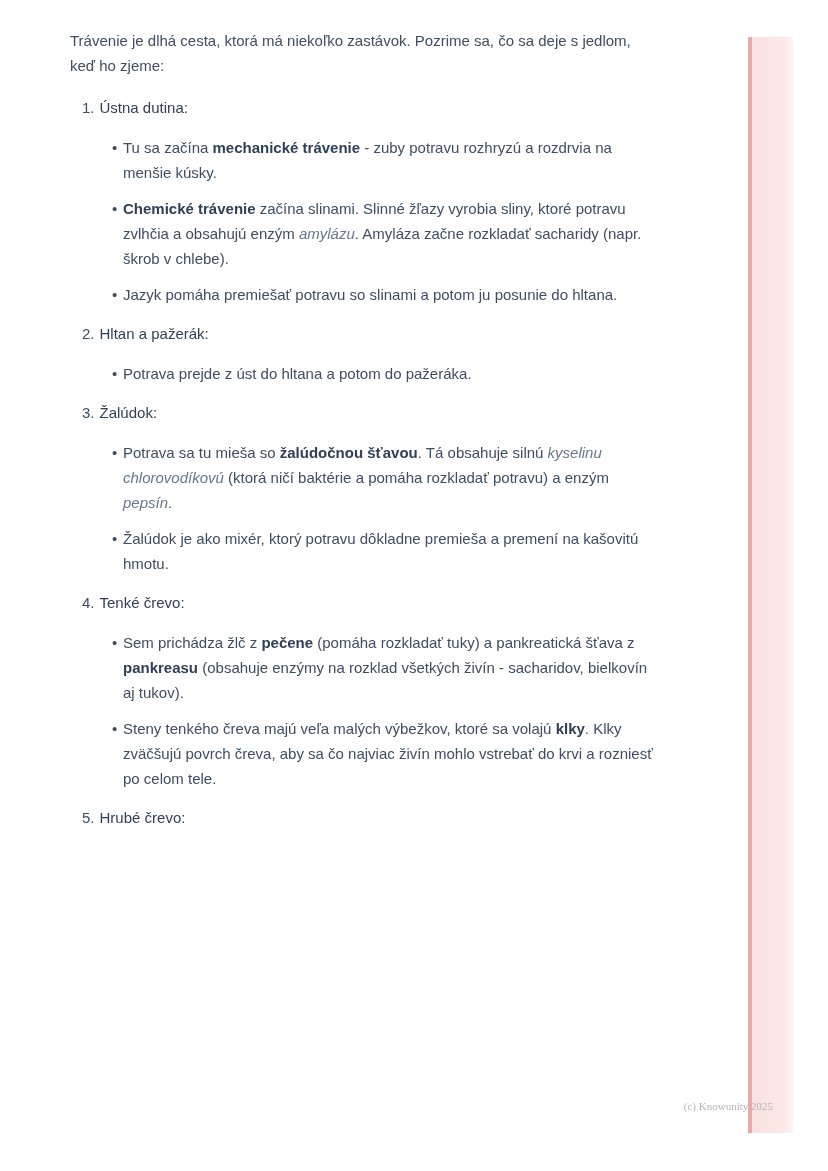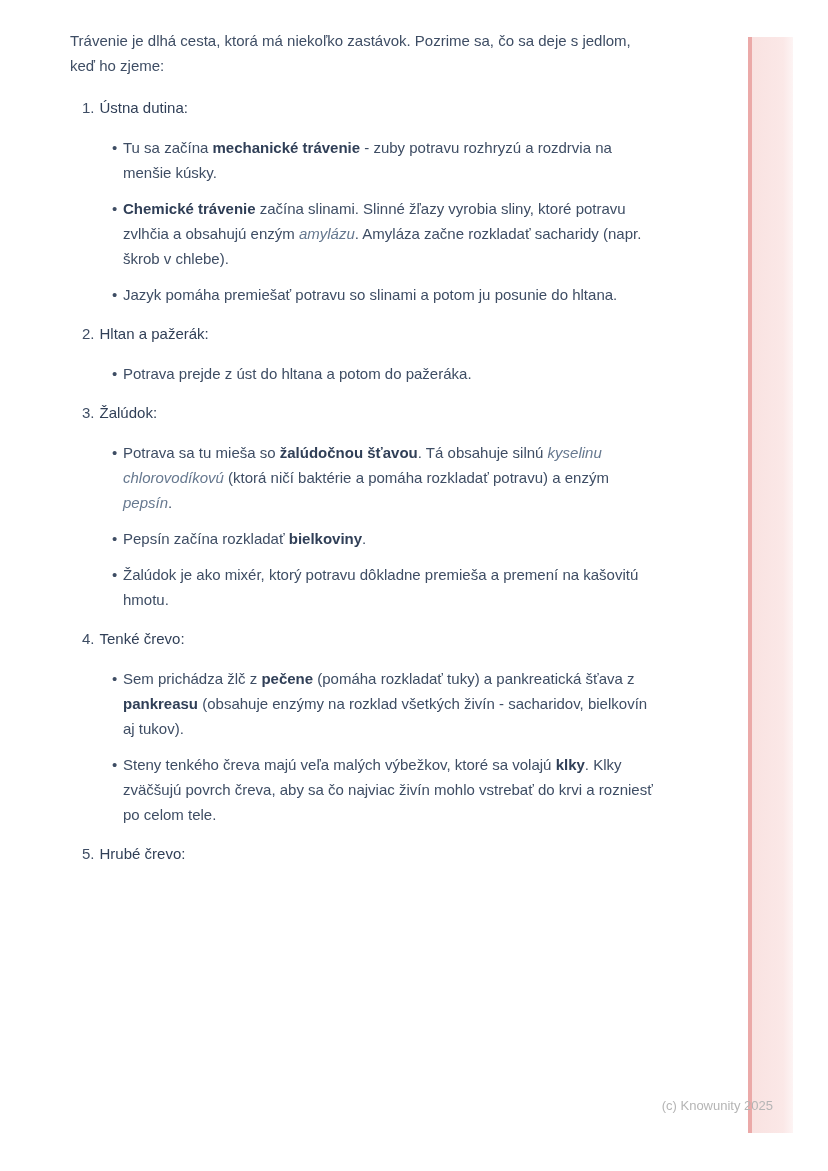--- a/index.html
+++ b/index.html
@@ -52,24 +52,25 @@
       var(--stripe-edge, #eba9a8) 4px,
       #f9e2e1 4px,
       #fbe8e7 78%,
       #fdf4f4 100%
     );
   }
   .footer {
     position: absolute;
     top: 1099px;
     right: 55px;
-    font-size: 13px;
+    font-size: 11px;
     line-height: 14px;
     color: var(--footer-color, #b5b5b5);
     z-index: 2;
+    font-family: Liberation Serif, serif;
   }
 </style>
 </head>
 <body>
 
 <div class="content">
   <p class="intro">Trávenie je dlhá cesta, ktorá má niekoľko zastávok. Pozrime sa, čo sa deje s jedlom, keď ho zjeme:</p>
   <ol class="sections" id="sections">
       <li class="section">
         <div class="section-heading"><span class="section-number">1.</span><span class="section-title">Ústna dutina:</span></div>
@@ -82,21 +83,20 @@
       <li class="section">
         <div class="section-heading"><span class="section-number">2.</span><span class="section-title">Hltan a pažerák:</span></div>
         <ul class="bullets">
           <li class="bullet"><span class="run-r">Potrava prejde z úst do hltana a potom do pažeráka.</span></li>
         </ul>
       </li>
       <li class="section">
         <div class="section-heading"><span class="section-number">3.</span><span class="section-title">Žalúdok:</span></div>
         <ul class="bullets">
           <li class="bullet"><span class="run-r">Potrava sa tu mieša so </span><span class="run-b">žalúdočnou šťavou</span><span class="run-r">. Tá obsahuje silnú </span><span class="run-i">kyselinu chlorovodíkovú</span><span class="run-r"> (ktorá ničí baktérie a pomáha rozkladať potravu) a enzým </span><span class="run-i">pepsín</span><span class="run-r">.</span></li>
-          <li class="bullet"><span class="run-r">Pepsín začína rozkladať </span><span class="run-b">bielkoviny</span><span class="run-r">.</span></li>
           <li class="bullet"><span class="run-r">Žalúdok je ako mixér, ktorý potravu dôkladne premieša a premení na kašovitú hmotu.</span></li>
         </ul>
       </li>
       <li class="section">
         <div class="section-heading"><span class="section-number">4.</span><span class="section-title">Tenké črevo:</span></div>
         <ul class="bullets">
           <li class="bullet"><span class="run-r">Sem prichádza žlč z </span><span class="run-b">pečene</span><span class="run-r"> (pomáha rozkladať tuky) a pankreatická šťava z </span><span class="run-b">pankreasu</span><span class="run-r"> (obsahuje enzýmy na rozklad všetkých živín - sacharidov, bielkovín aj tukov).</span></li>
           <li class="bullet"><span class="run-r">Steny tenkého čreva majú veľa malých výbežkov, ktoré sa volajú </span><span class="run-b">klky</span><span class="run-r">. Klky zväčšujú povrch čreva, aby sa čo najviac živín mohlo vstrebať do krvi a rozniesť po celom tele.</span></li>
         </ul>
       </li>

